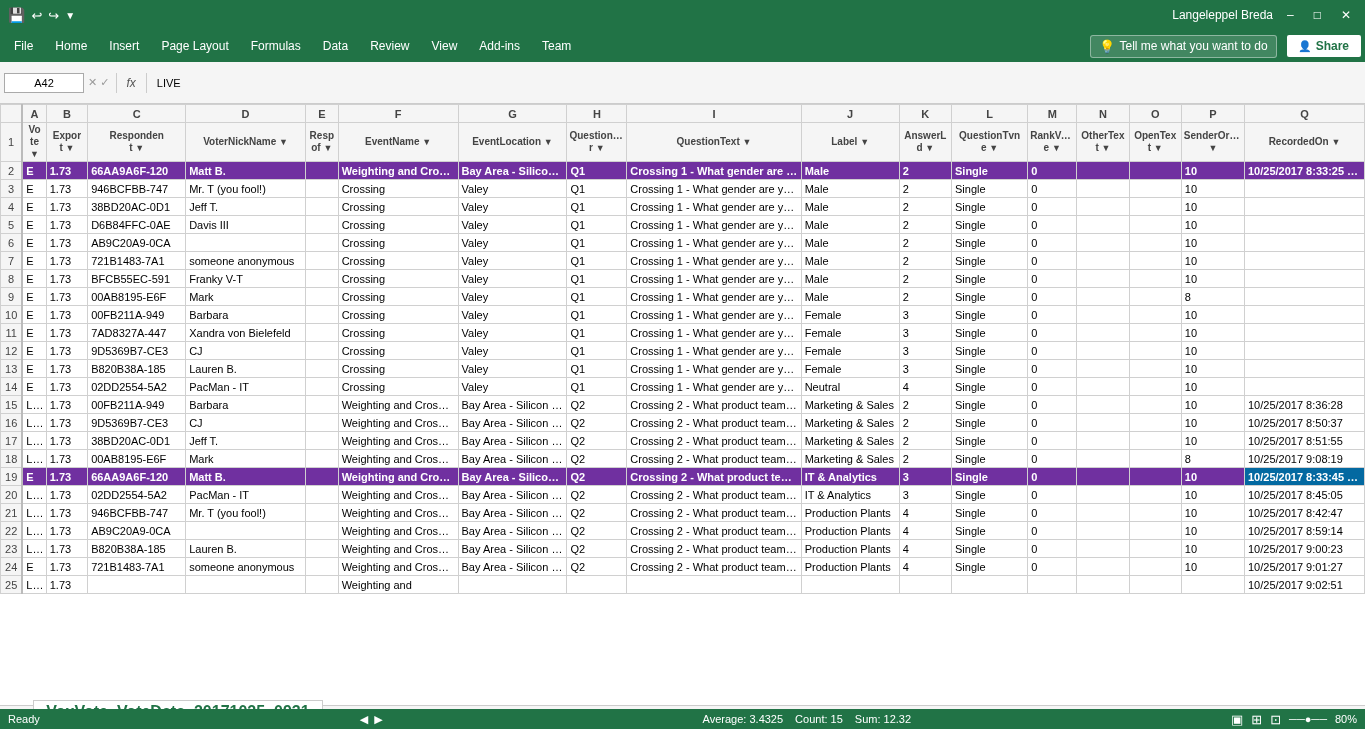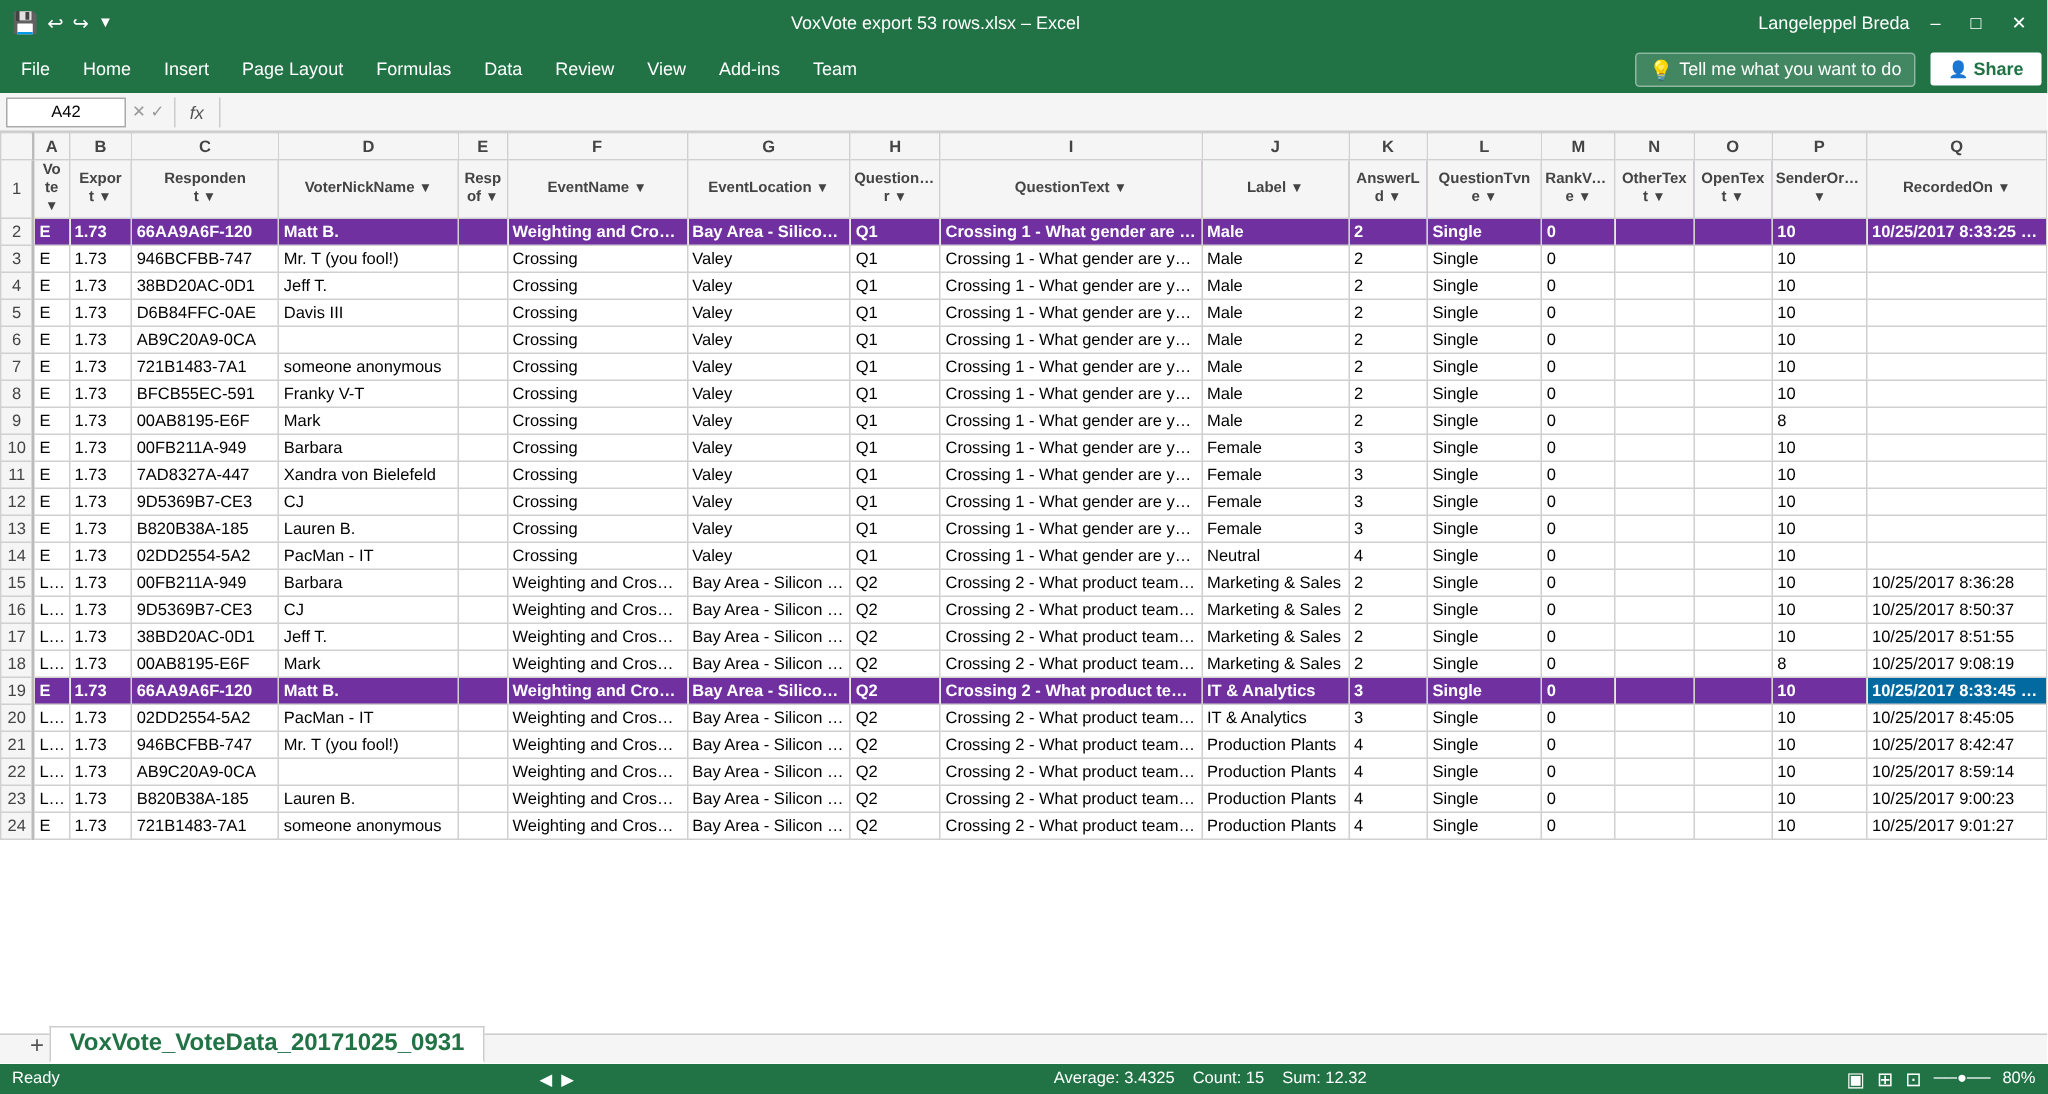--- a/index.html
+++ b/index.html
@@ -55,21 +55,21 @@
       border-radius: 2px;
       font-size: 12px;
       font-weight: 600;
       cursor: pointer;
     }
 
     
     #formulabar {
       background: #f5f5f5;
       border-bottom: 1px solid #ccc;
-      height: 26px;
+      height: 42px;
       display: flex;
       align-items: center;
       padding: 0 4px;
       gap: 4px;
     }
     #formulabar .name-box {
       width: 80px;
       border: 1px solid #aaa;
       height: 20px;
       padding: 0 4px;
@@ -189,21 +189,20 @@
 </head>
 <body>
 
 <div id="titlebar">
   <div class="left-icons">
     <span style="font-size:14px;">💾</span>
     <span style="font-size:13px;">↩</span>
     <span style="font-size:13px;">↪</span>
     <span style="font-size:10px;">▼</span>
   </div>
-  <div class="title">VoxVote export 53 rows.xlsx – Excel</div>
   <div class="user-area">
     <span>Langeleppel Breda</span>
     <span style="cursor:pointer; padding: 0 6px;">–</span>
     <span style="cursor:pointer; padding: 0 6px;">□</span>
     <span style="cursor:pointer; padding: 0 6px;">✕</span>
   </div>
 </div>
 
 <div id="menubar">
   <span class="menu-item">File</span>
@@ -225,20 +224,21 @@
     <span>Share</span>
   </button>
 </div>
 
 <div id="formulabar">
   <input class="name-box" value="A42" readonly="" style="">
   <span style="color:#999; font-size:11px;">✕ ✓</span>
   <div class="formula-sep"></div>
   <span class="fx">fx</span>
   <div class="formula-sep"></div>
+  <input class="formula-input" value="LIVE" readonly="" style="">
 </div>
 
 <div id="spreadsheet-wrap">
   <div class="scroll-area">
     <table class="sheet-table">
       <colgroup>
         <col style="width:20px">
         <col style="width:22px">
         <col style="width:38px">
         <col style="width:90px">
@@ -755,20 +755,40 @@
             <td>Crossing 2 - What product team / department are you?</td>
             <td>Production Plants</td>
             <td>4</td>
             <td>Single</td>
             <td>0</td>
             <td></td>
             <td></td>
             <td>10</td>
             <td>10/25/2017 9:01:27</td>
           </tr>
+          <tr>
+            <td class="row-num">25</td>
+            <td>LIV</td>
+            <td>1.73</td>
+            <td></td>
+            <td></td>
+            <td></td>
+            <td>Weighting and</td>
+            <td></td>
+            <td></td>
+            <td></td>
+            <td></td>
+            <td></td>
+            <td></td>
+            <td></td>
+            <td></td>
+            <td></td>
+            <td></td>
+            <td>10/25/2017 9:02:51</td>
+          </tr>
         </tbody>
     </table>
   </div>
 </div>
 
 <div id="sheettabs">
   <span style="font-size:16px; cursor:pointer; color:#555; margin-right:4px; margin-bottom:2px;">+</span>
   <div class="sheet-tab active">VoxVote_VoteData_20171025_0931</div>
 </div>
 

